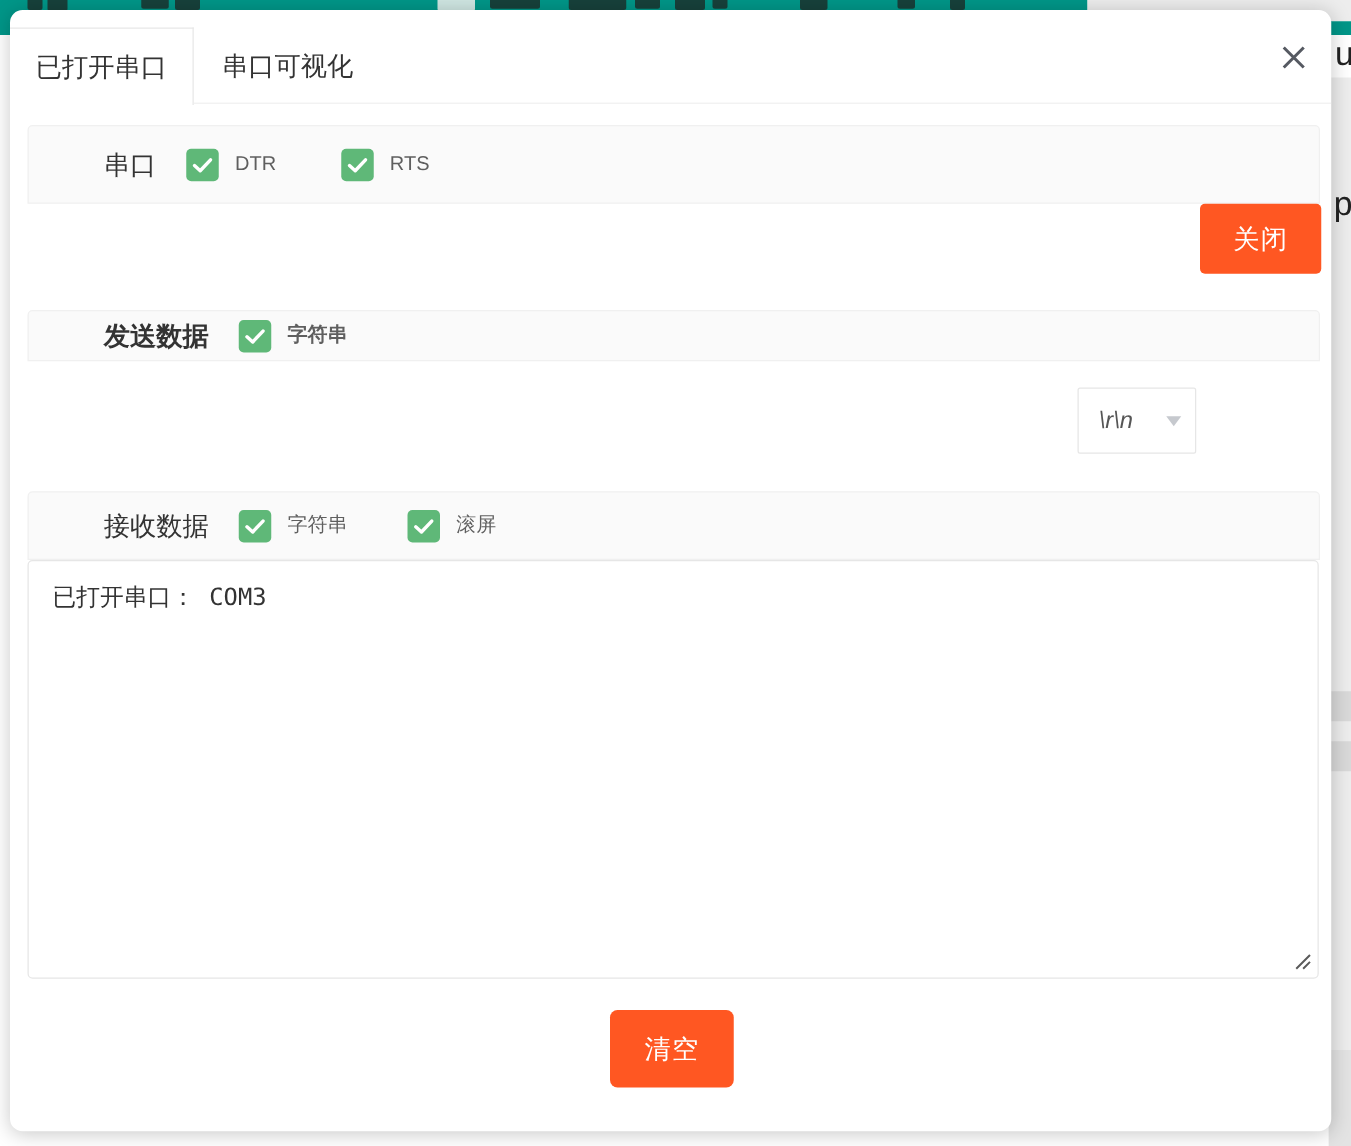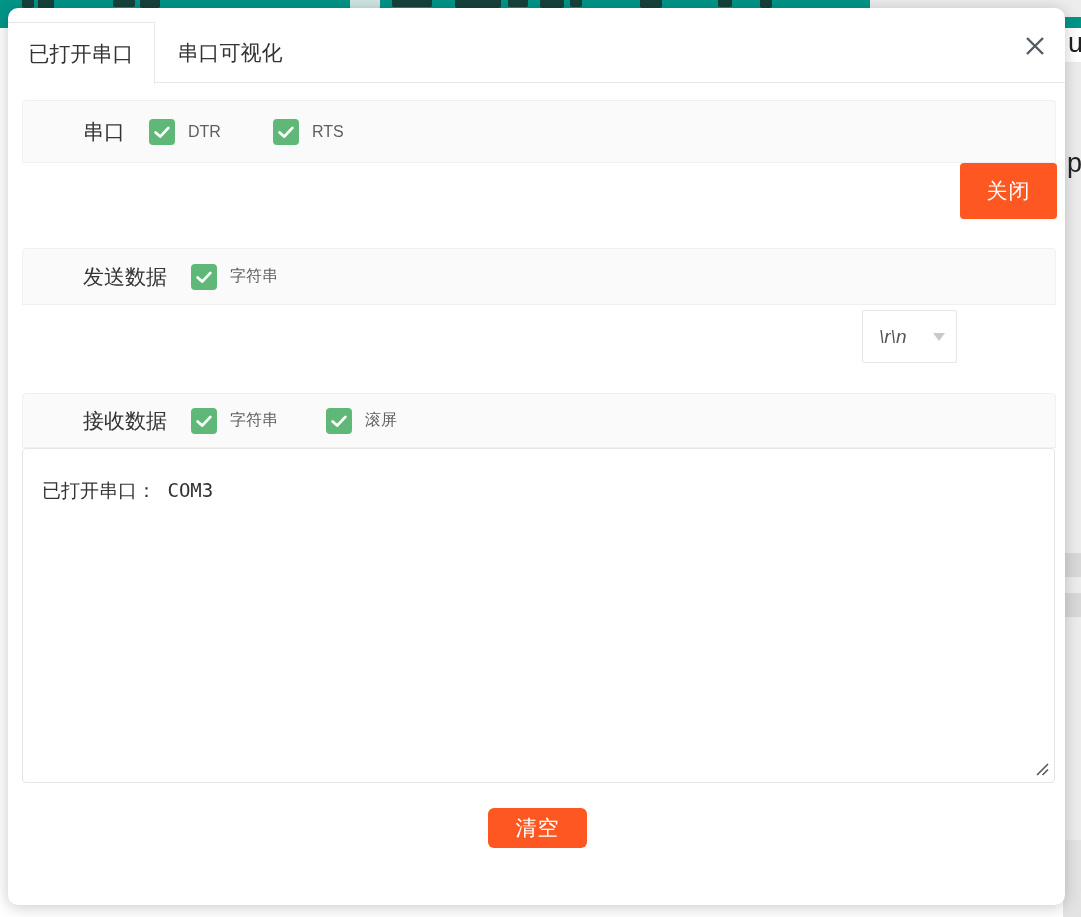--- a/index.html
+++ b/index.html
@@ -38,21 +38,21 @@
   
   .tab-header { position: absolute; left: 0; top: 0; width: 100%; height: 75px; border-bottom: 1px solid #e8e8e8; border-radius: 10px 10px 0 0; }
   .tab { position: absolute; top: 14px; height: 62px; display: flex; align-items: center; justify-content: center; font-size: 21px; color: #333; cursor: pointer; }
   .tab.active { left: 0; width: 147px; background: #fff; border-top: 1px solid #e8e8e8; border-right: 1px solid #e8e8e8; z-index: 2; }
   .tab.plain { left: 157px; width: 130px; }
   .close-btn { position: absolute; left: 1013px; top: 24px; width: 28px; height: 28px; display: flex; align-items: center; justify-content: center; cursor: pointer; }
 
   
   .sec { position: absolute; left: 14px; width: 1034px; background: #fafafa; border: 1px solid #f0f0f0; border-radius: 4px 4px 0 0; display: flex; align-items: center; padding-left: 40px; }
   .sec1 { top: 92px; height: 63px; }
-  .sec2 { top: 240px; height: 57px; }
+  .sec2 { top: 240px; height: 41px; font-weight: bold; }
   .sec3 { top: 385px; height: 55px; }
   .sec-label { font-size: 21px; color: #333; margin-left: 20px; white-space: nowrap; }
   .cb { width: 26px; height: 26px; background: #5FB878; border-radius: 4px; display: flex; align-items: center; justify-content: center; flex: none; cursor: pointer; }
   .cb svg { display: block; }
   .cb-label { font-size: 16px; color: #5f5f5f; margin-left: 13px; white-space: nowrap; }
   .ml24 { margin-left: 24px; } .ml48 { margin-left: 48px; } .ml52 { margin-left: 52px; }
 
   
   .select-box { position: absolute; background: #fff; border: 1px solid #e6e6e6; border-radius: 2px; display: flex; align-items: center; cursor: pointer; }
   .select-value { font-size: 20px; color: #555; margin-left: 20px; }
@@ -60,29 +60,29 @@
   .caret.small { right: 11px; border-left-width: 6px; border-right-width: 6px; border-top-width: 8px; }
   .port-select { left: 14px; top: 155px; width: 466px; height: 56px; }
   .baud-select { left: 479px; top: 155px; width: 470px; height: 56px; }
   .eol-select { left: 854px; top: 302px; width: 95px; height: 53px; }
   .eol-select .select-value { margin-left: 16px; font-size: 19px; font-style: italic; }
 
   
   .btn { position: absolute; border: none; border-radius: 4px; color: #fff; font-size: 21px; font-family: "Liberation Sans", sans-serif; letter-spacing: 1px; cursor: pointer; display: flex; align-items: center; justify-content: center; }
   .btn-close-port { left: 952px; top: 155px; width: 97px; height: 56px; background: #FF5722; }
   .btn-send { left: 952px; top: 302px; width: 97px; height: 53px; background: #1E9FFF; }
-  .btn-clear { left: 480px; top: 800px; width: 99px; height: 40px; background: #FF5722; border-radius: 6px; }
+  .btn-clear { left: 480px; top: 800px; width: 99px; height: 62px; background: #FF5722; border-radius: 6px; }
 
   
   .send-input { position: absolute; left: 14px; top: 302px; width: 841px; height: 53px; border: 1px solid #e6e6e6; border-radius: 2px; padding: 0 20px; font-size: 20px; color: #333; font-family: "Liberation Sans", sans-serif; outline: none; }
   .send-input::placeholder { color: #b6bac2; opacity: 1; }
 
   
   .output-wrap { position: absolute; left: 14px; top: 440px; width: 1033px; height: 335px; }
-  .output-area { width: 100%; height: 100%; border: 1px solid #e6e6e6; border-radius: 4px; resize: none; outline: none; padding: 27px 19px; font-size: 19px; line-height: 1.5; color: #333; background: #fff; font-family: "DejaVu Sans Mono", "Liberation Sans", monospace; }
+  .output-area { width: 100%; height: 100%; border: 1px solid #e6e6e6; border-radius: 4px; resize: none; outline: none; padding: 15px 19px; font-size: 19px; line-height: 1.5; color: #333; background: #fff; font-family: "DejaVu Sans Mono", "Liberation Sans", monospace; }
   .resize-handle { position: absolute; right: 5px; bottom: 6px; }
 </style>
 </head>
 <body>
 
 <div class="teal-bar">
   <div class="frag" style="left:22px;width:12px;"></div>
   <div class="frag" style="left:38px;width:16px;height:9px;"></div>
   <div class="frag" style="left:113px;width:22px;height:7px;"></div>
   <div class="frag" style="left:140px;width:20px;"></div>

